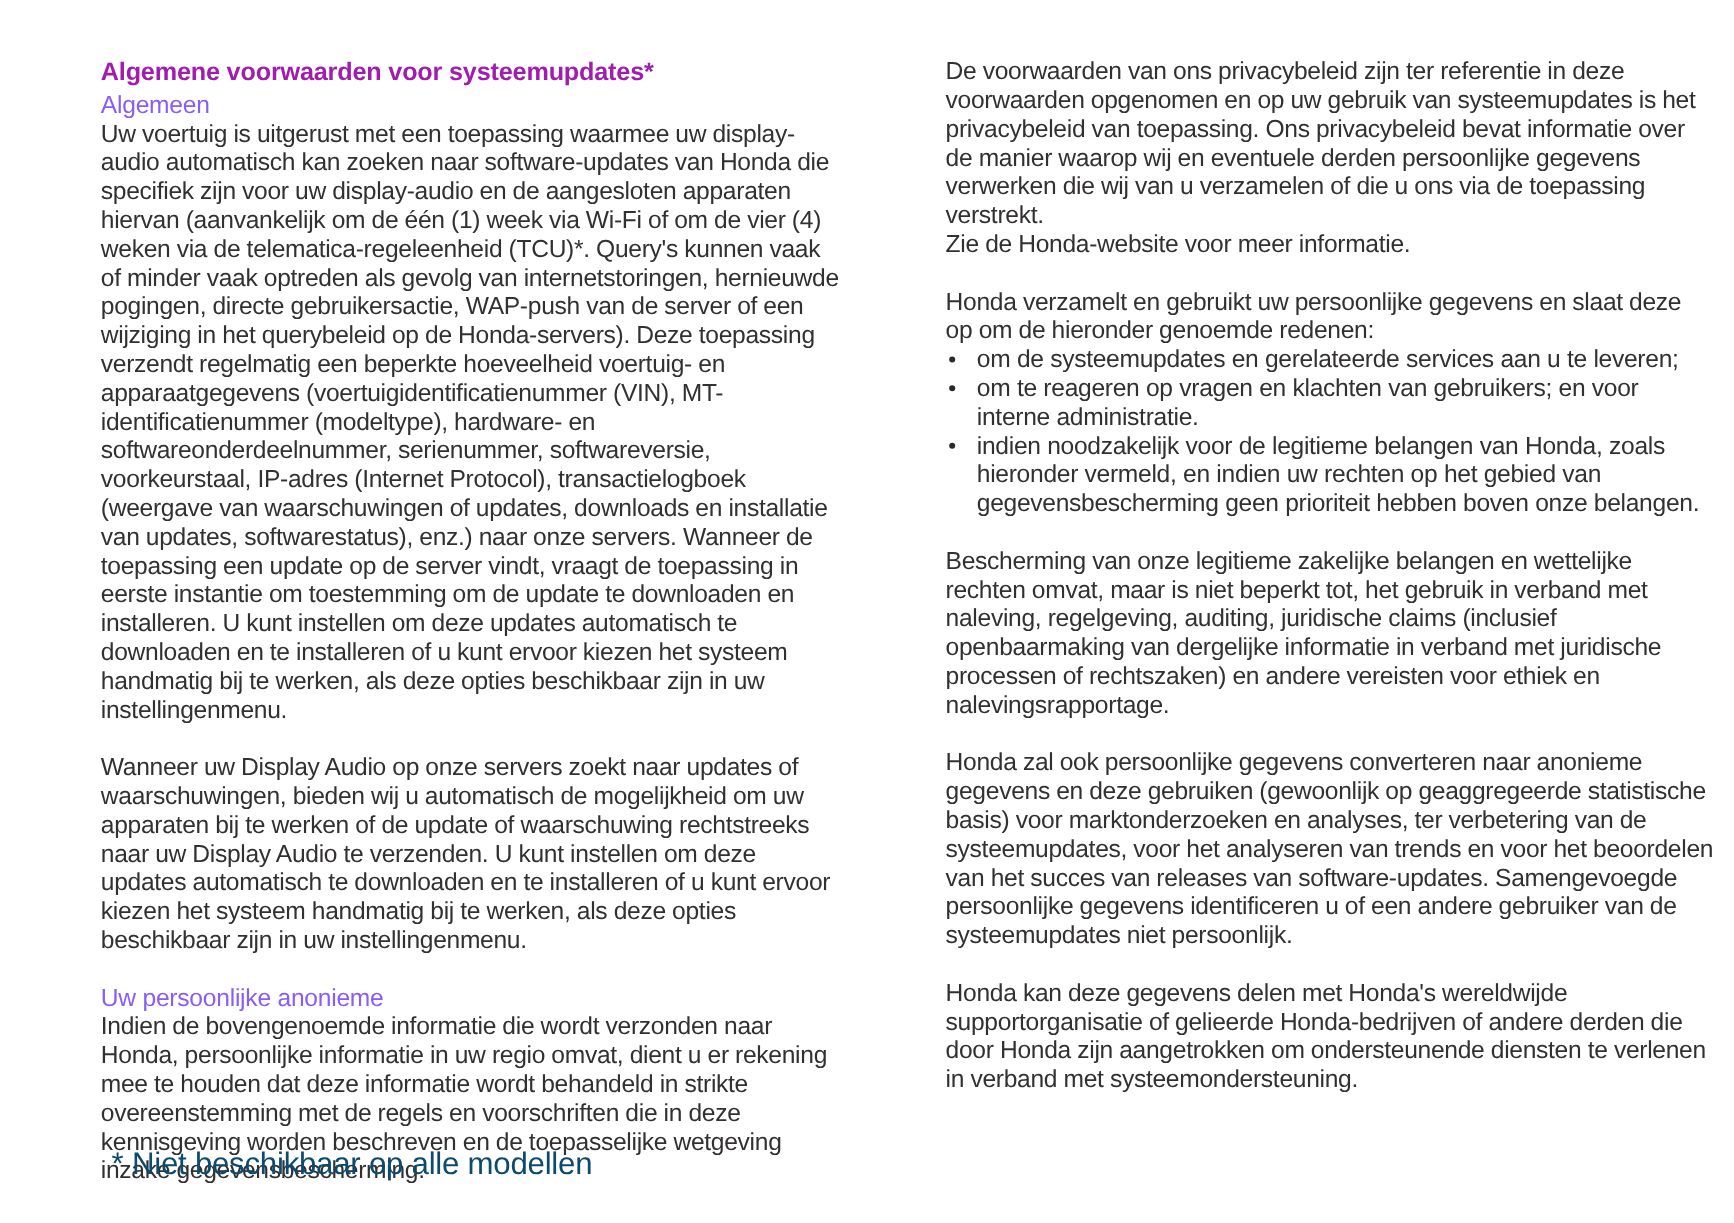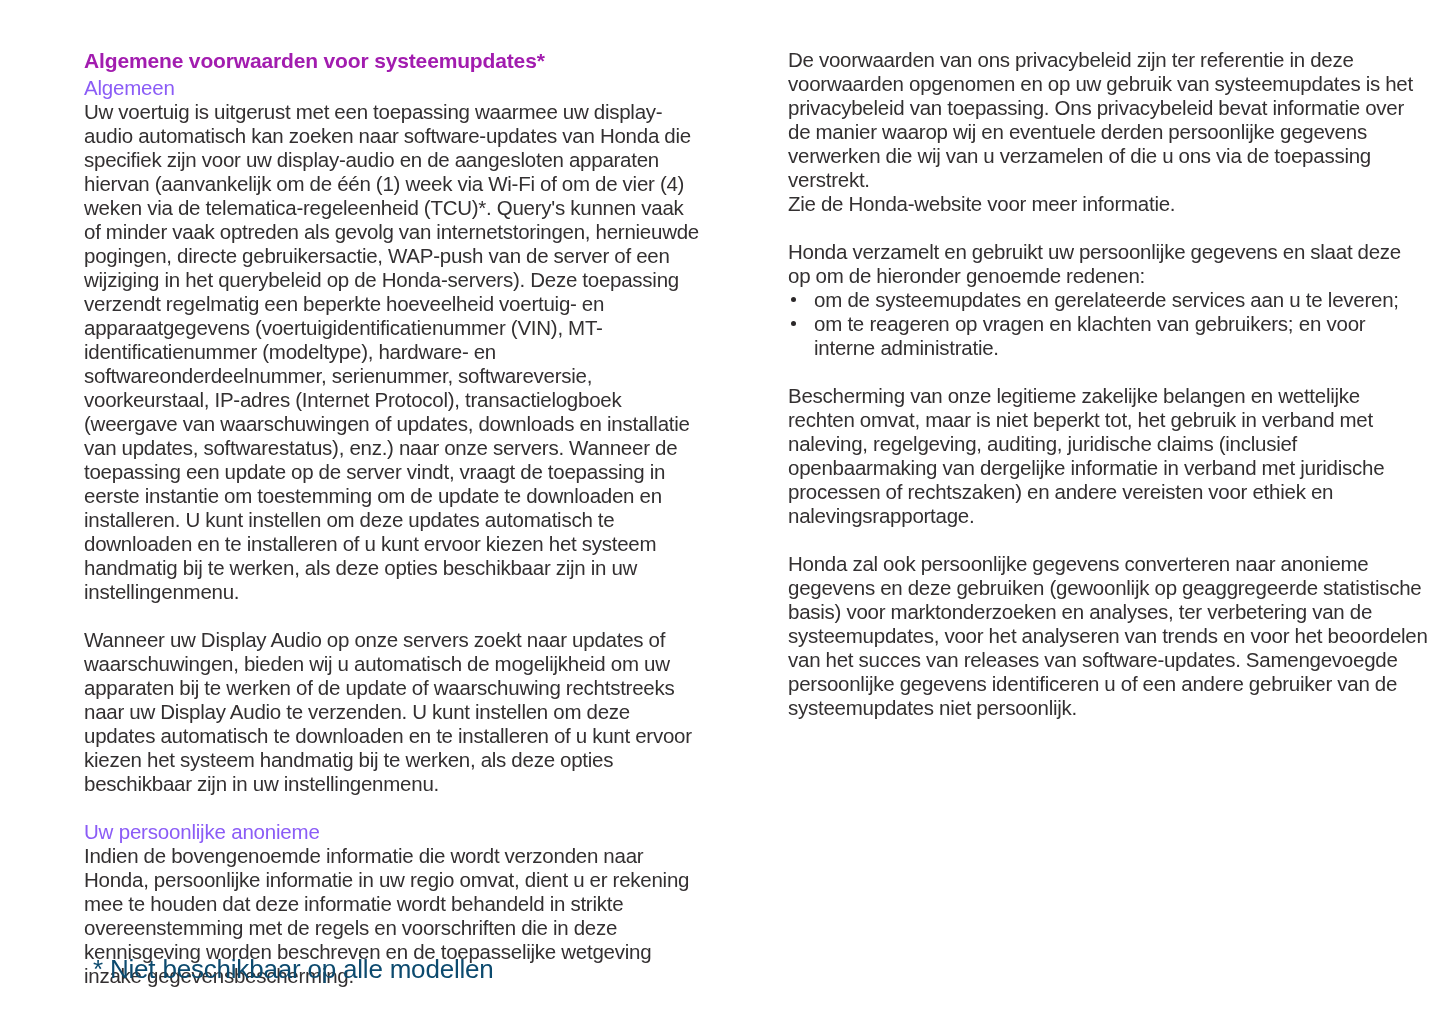--- a/index.html
+++ b/index.html
@@ -133,30 +133,35 @@
 
     <ul class="bullets">
       <li>
         <span class="bullet-dot"></span>
         <span>om de systeemupdates en gerelateerde services aan u te leveren;</span>
       </li>
       <li>
         <span class="bullet-dot"></span>
         <span>om te reageren op vragen en klachten van gebruikers; en voor interne administratie.</span>
       </li>
+      <li>
+        <span class="bullet-dot"></span>
+        <span>indien noodzakelijk voor de legitieme belangen van Honda, zoals hieronder vermeld, en indien uw rechten op het gebied van gegevensbescherming geen prioriteit hebben boven onze belangen.</span>
+      </li>
     </ul>
 
     <div class="spacer-line"></div>
 
     <p class="para">Bescherming van onze legitieme zakelijke belangen en wettelijke rechten omvat, maar is niet beperkt tot, het gebruik in verband met naleving, regelgeving, auditing, juridische claims (inclusief openbaarmaking van dergelijke informatie in verband met juridische processen of rechtszaken) en andere vereisten voor ethiek en nalevingsrapportage.</p>
 
     <div class="spacer-line"></div>
 
     <p class="para">Honda zal ook persoonlijke gegevens converteren naar anonieme gegevens en deze gebruiken (gewoonlijk op geaggregeerde statistische basis) voor marktonderzoeken en analyses, ter verbetering van de systeemupdates, voor het analyseren van trends en voor het beoordelen van het succes van releases van software-updates. Samengevoegde persoonlijke gegevens identificeren u of een andere gebruiker van de systeemupdates niet persoonlijk.</p>
 
     <div class="spacer-line"></div>
 
+    <p class="para">Honda kan deze gegevens delen met Honda's wereldwijde supportorganisatie of gelieerde Honda-bedrijven of andere derden die door Honda zijn aangetrokken om ondersteunende diensten te verlenen in verband met systeemondersteuning.</p>
 
   </div>
 
   <p class="footnote">* Niet beschikbaar op alle modellen</p>
 
 </div>
 
 </body></html>

